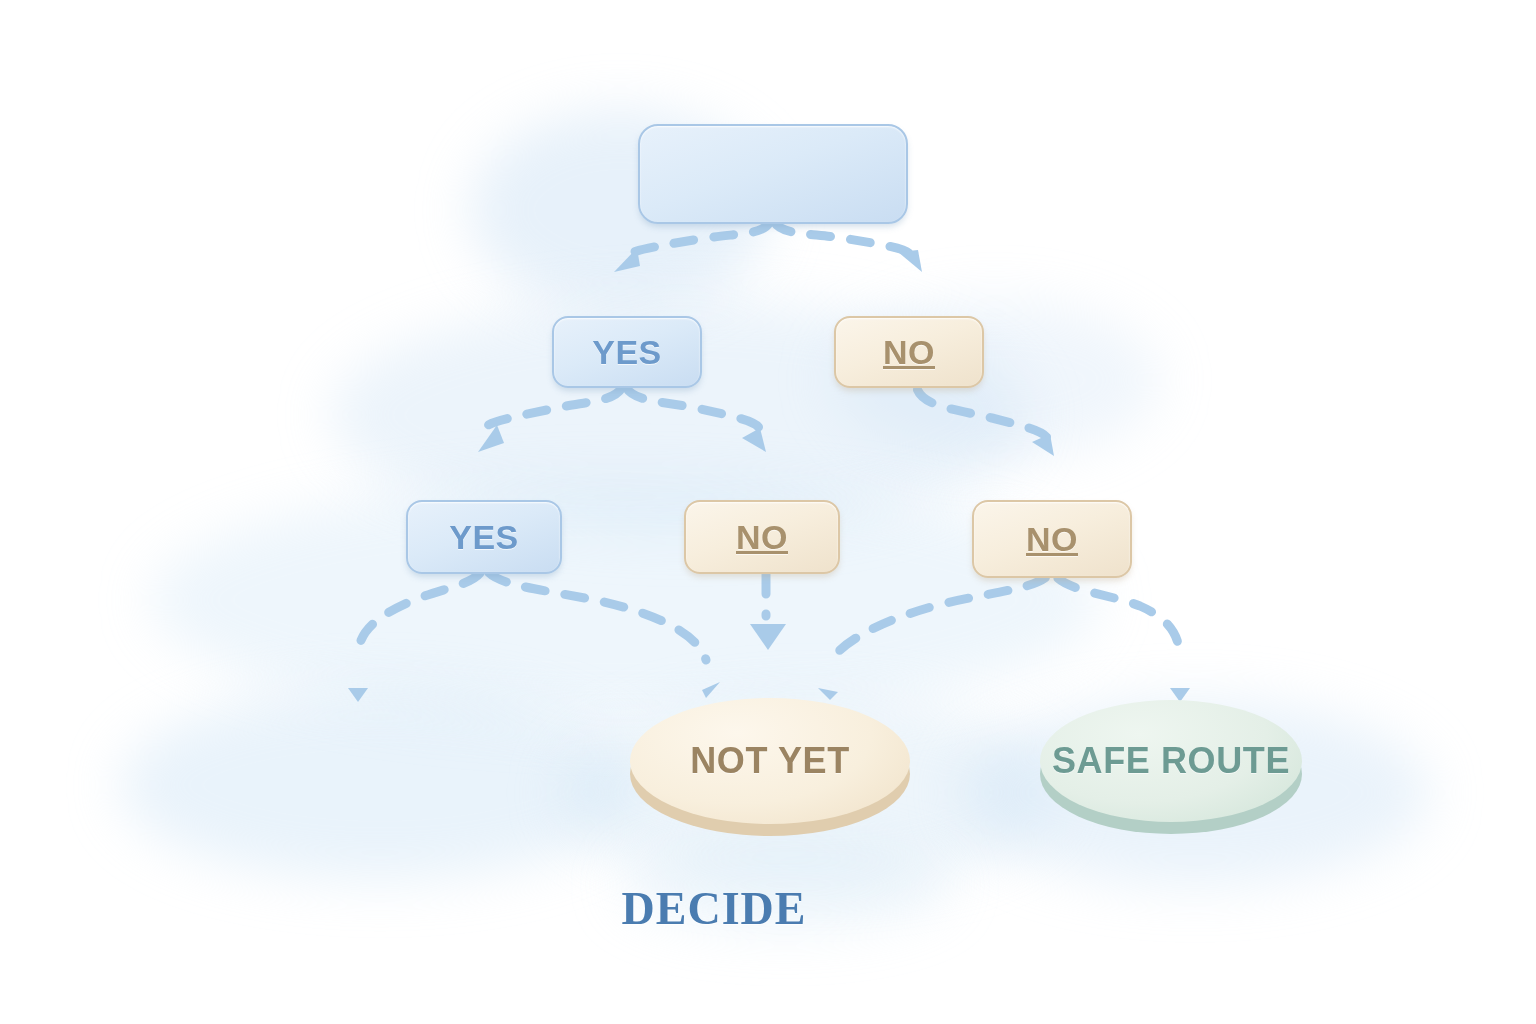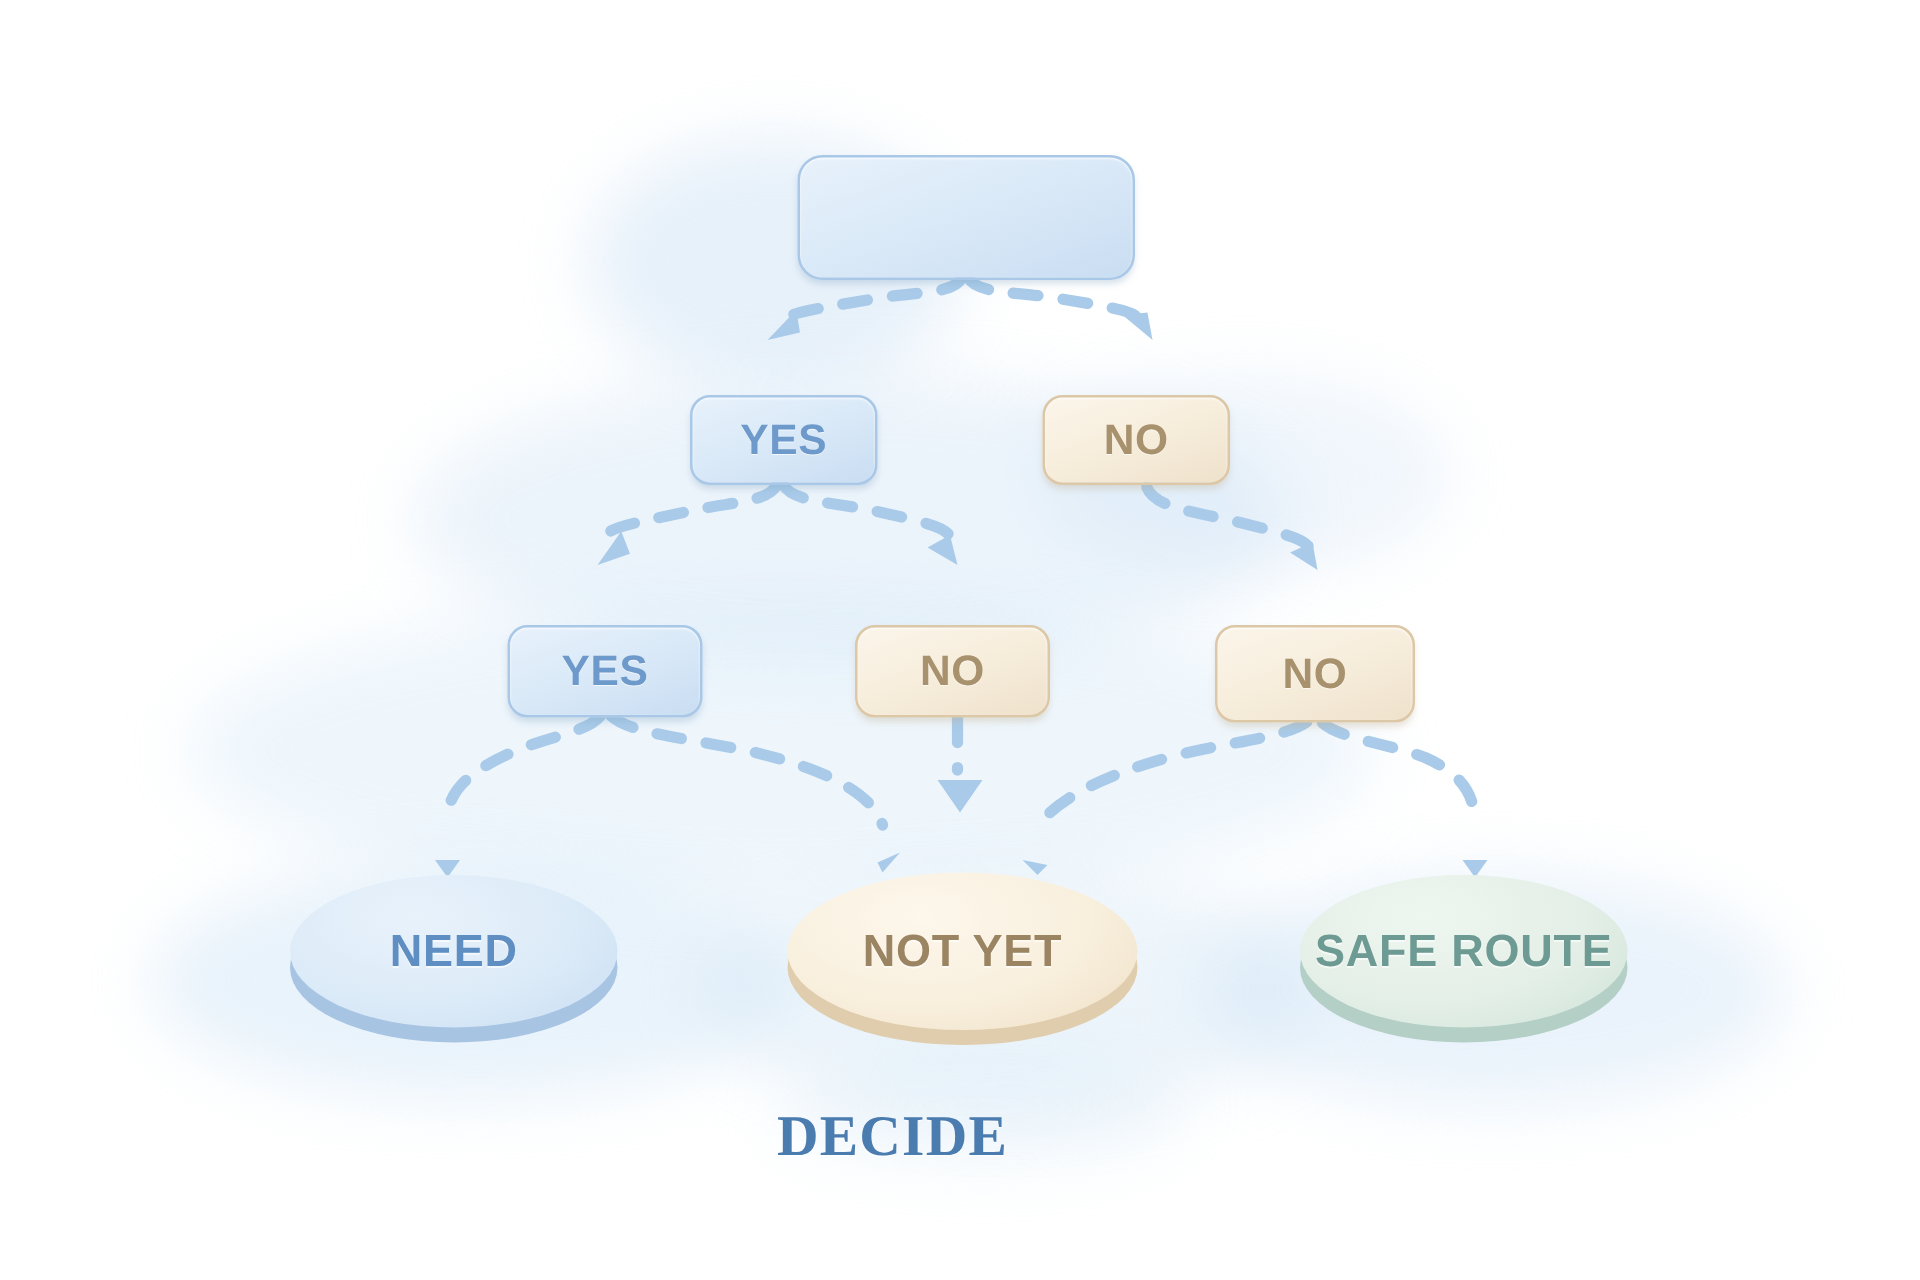--- a/index.html
+++ b/index.html
@@ -72,20 +72,21 @@
     box-shadow: 0 4px 6px -1px rgba(120,155,190,.30),
                 inset 0 1px 2px rgba(255,255,255,.85);
     color: #6d9acb;
   }
   .box-tan {
     background: linear-gradient(160deg, #fbf5ea 0%, #f7eedd 45%, #efe2cc 100%);
     border: 2px solid #dcc7a6;
     box-shadow: 0 4px 6px -1px rgba(185,163,128,.30),
                 inset 0 1px 2px rgba(255,255,255,.85);
     color: #a8916d;
+    text-decoration: underline;
   }
 
   .node-label {
     font-weight: bold;
     font-size: 34px;
     text-shadow: 0 1px 0 rgba(255,255,255,.65);
   }
 
   
   #node-root { border-radius: 20px; }
@@ -211,25 +212,20 @@
   </div>
 
   <div class="node box-tan" style="left:684px; top:458px; width:156px; height:74px;">
     <span class="node-label">NO</span>
   </div>
 
   <div class="node box-tan" style="left:972px; top:458px; width:160px; height:78px;">
     <span class="node-label">NO</span>
   </div>
 
-  <div class="terminal" id="term-need" style="left:232px; top:700px; width:262px; height:122px;">
-    <span class="rim"></span>
-    <span class="face"></span>
-    <span class="t-label">NEED</span>
-  </div>
 
   <div class="terminal" id="term-safe" style="left:1040px; top:700px; width:262px; height:122px;">
     <span class="rim"></span>
     <span class="face"></span>
     <span class="t-label">SAFE ROUTE</span>
   </div>
 
   <div class="terminal" id="term-notyet" style="left:630px; top:698px; width:280px; height:126px;">
     <span class="rim"></span>
     <span class="face"></span>

